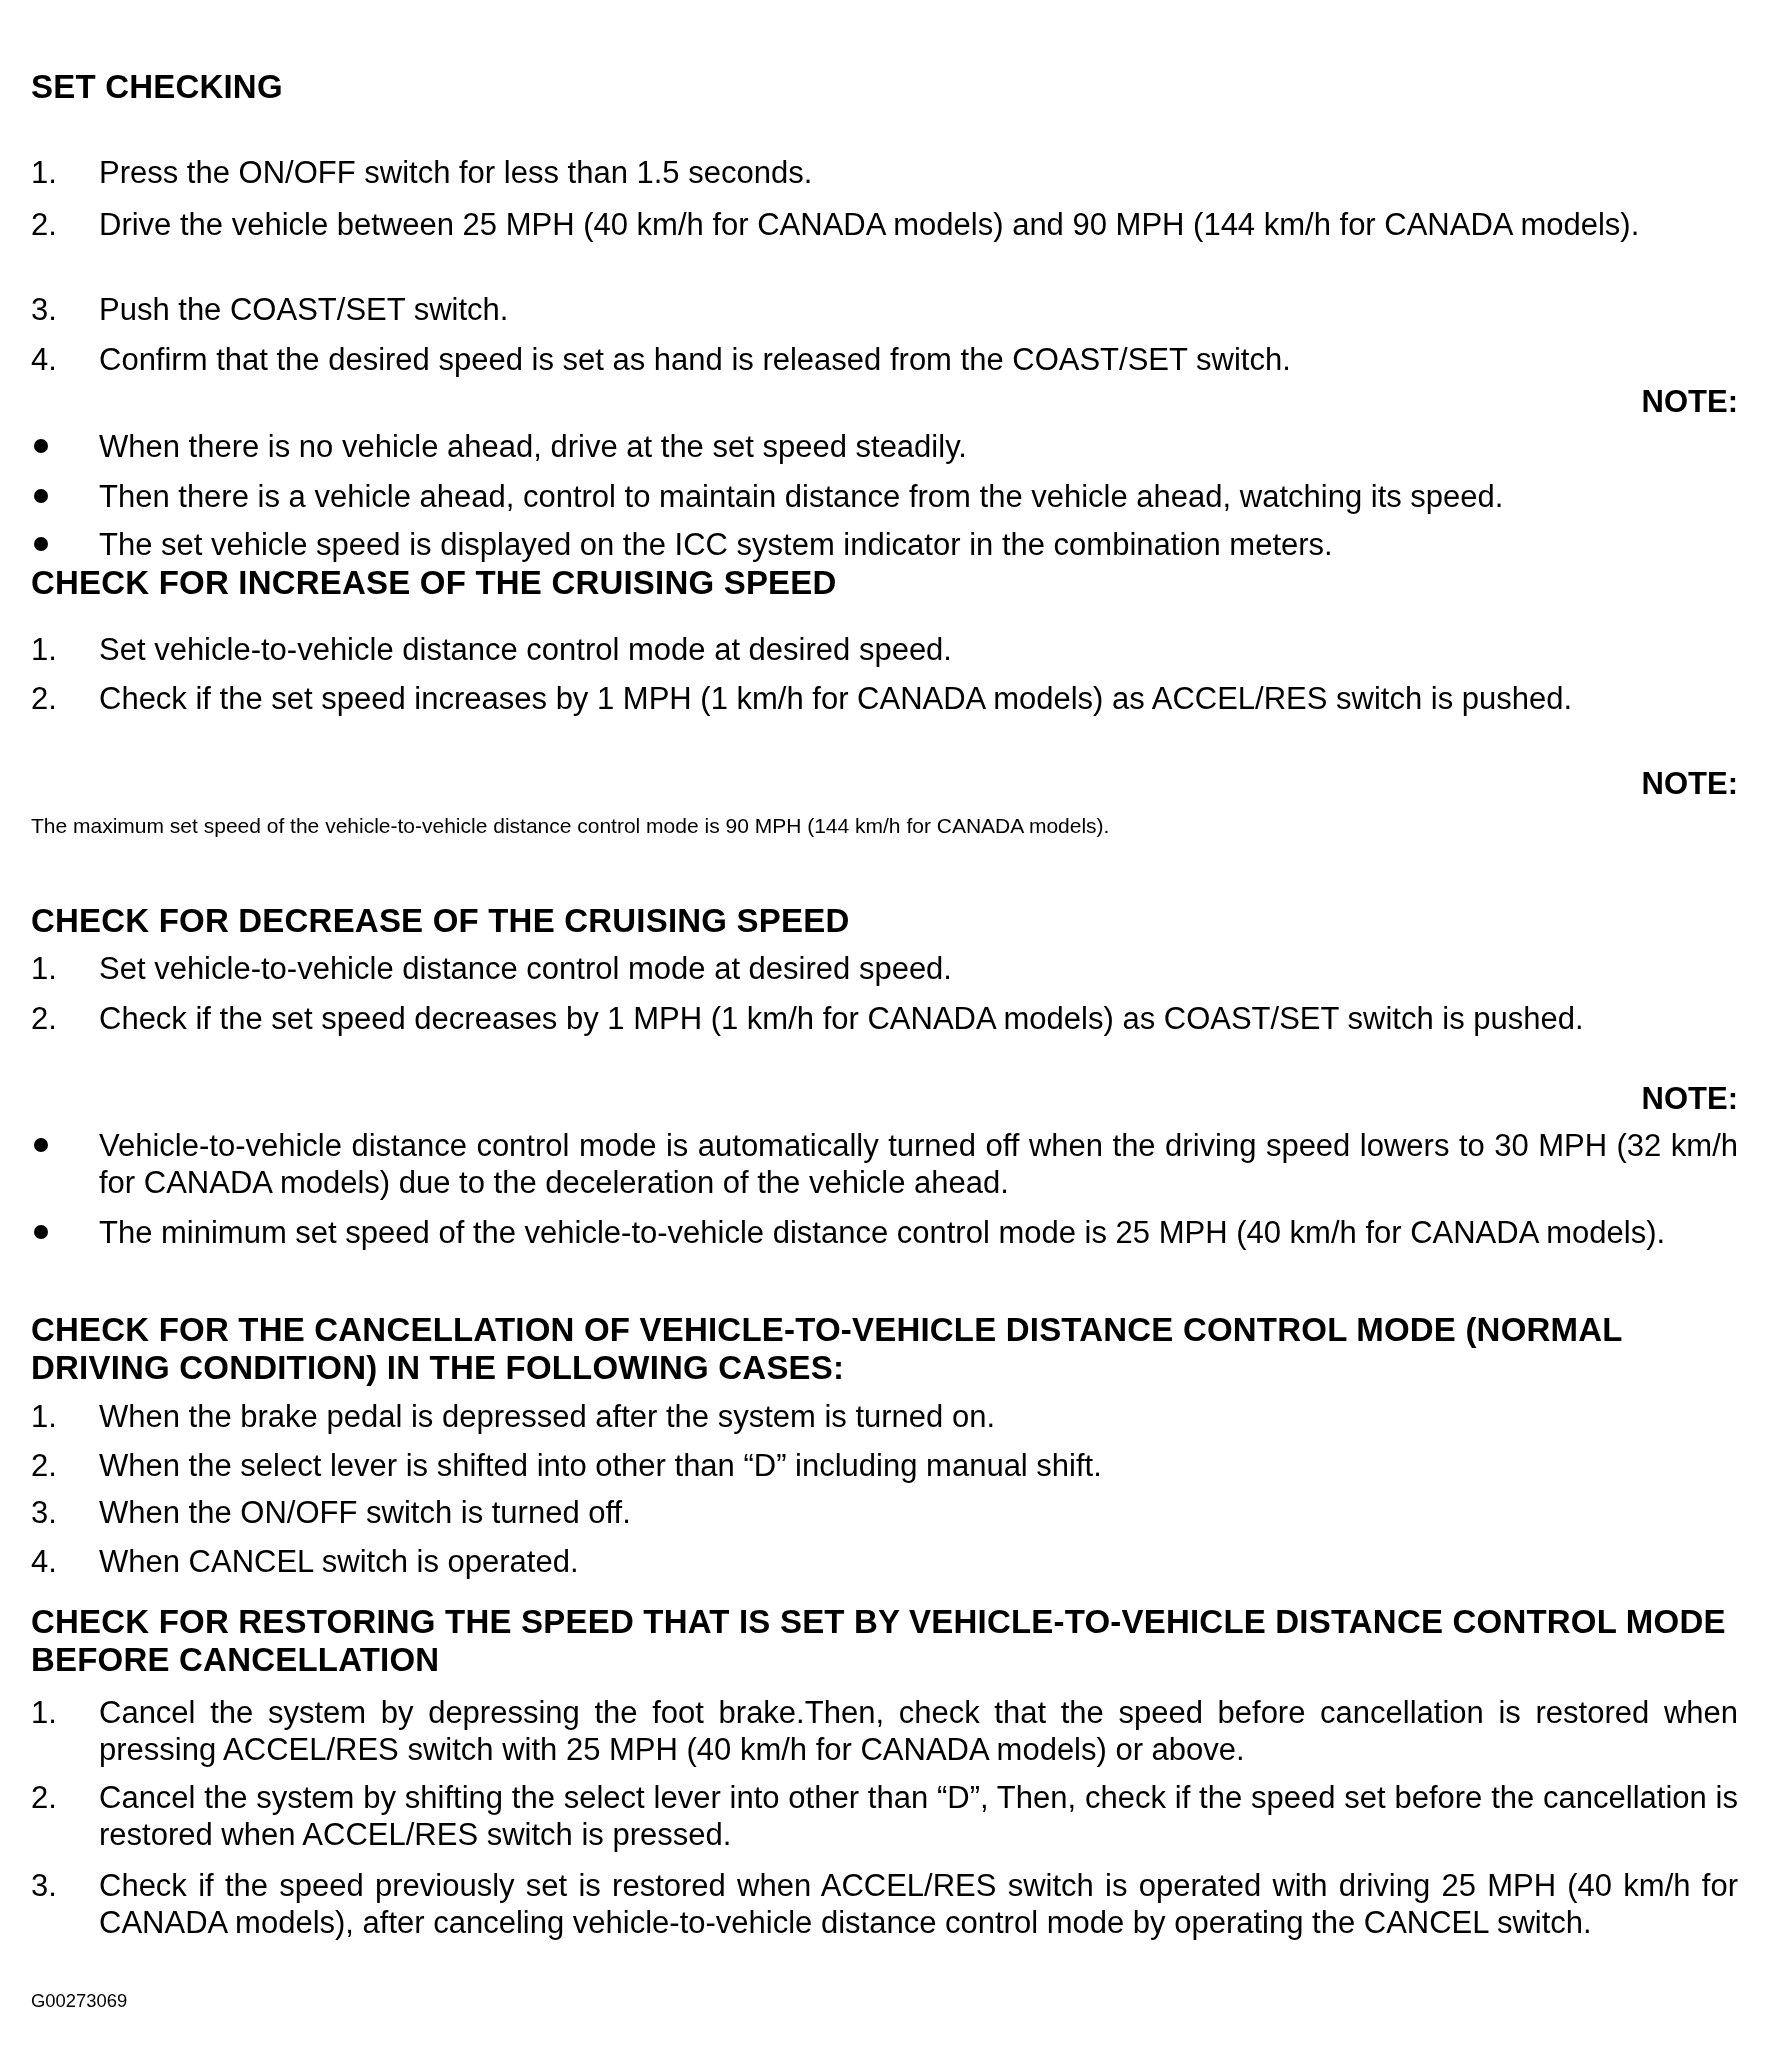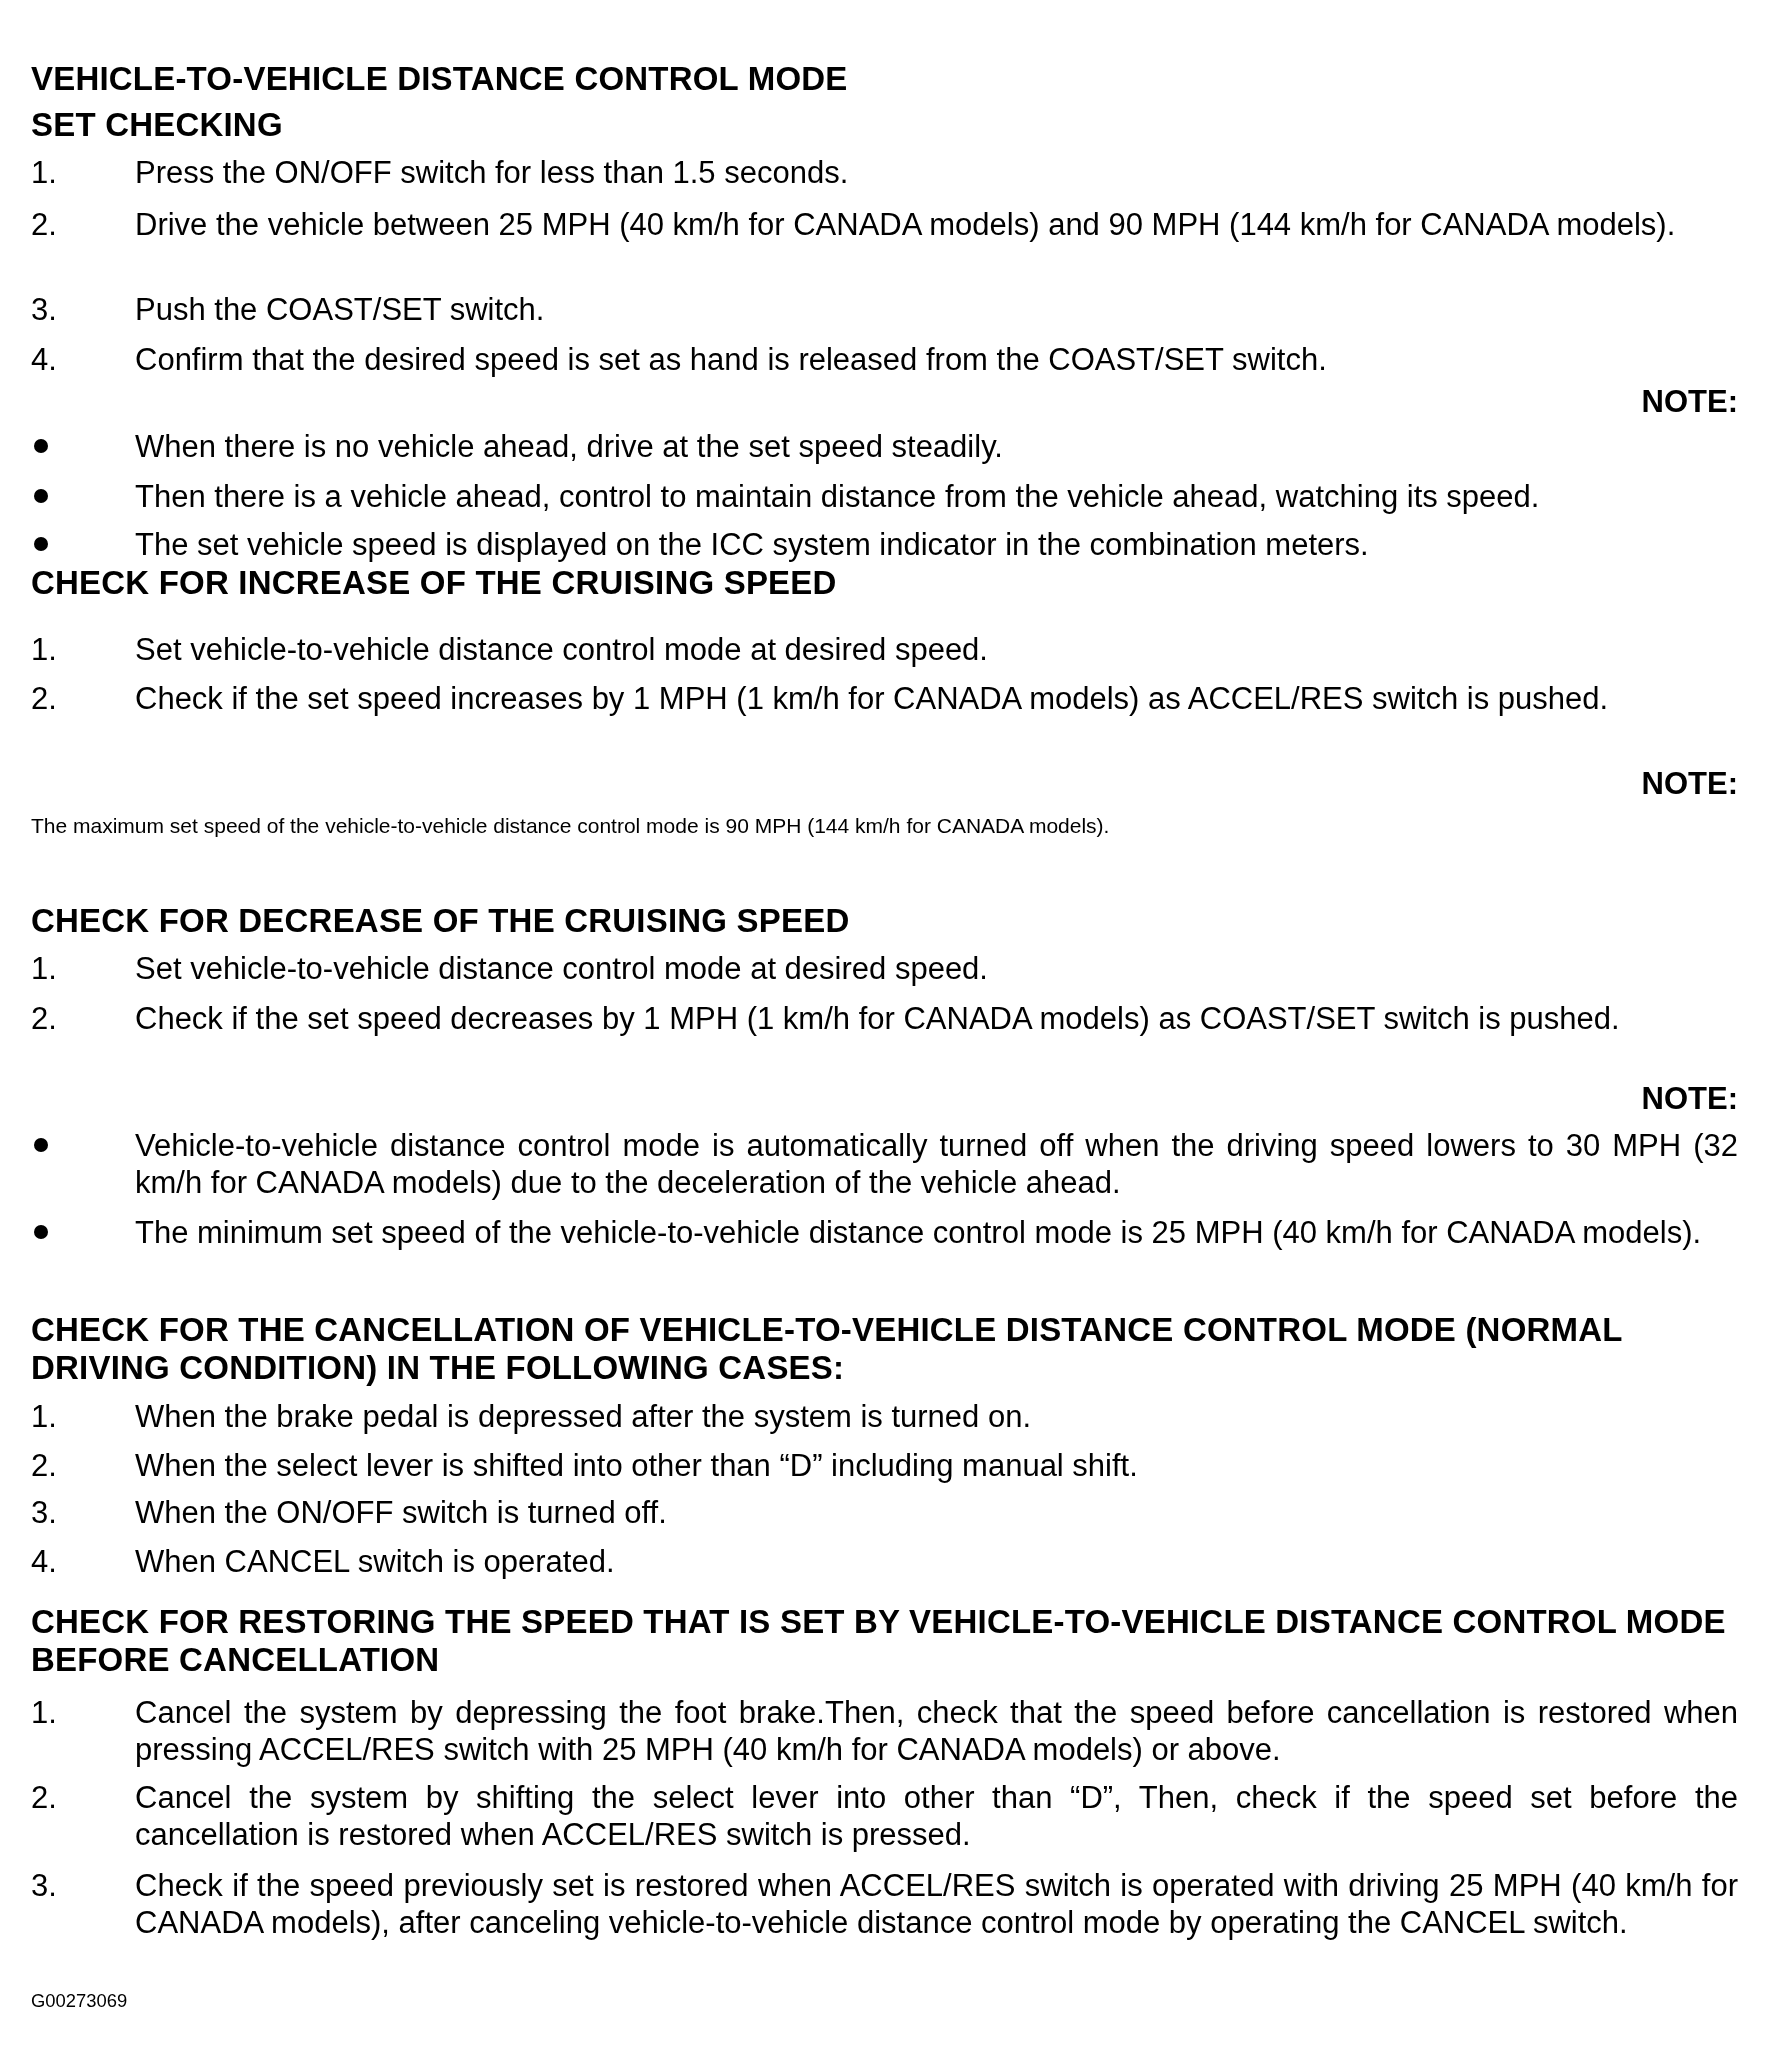--- a/index.html
+++ b/index.html
@@ -2,30 +2,29 @@
 <html style="font-size:13.4px"><head>
 <meta charset="utf-8">
 <style>
   html, body { margin: 0; padding: 0; background: #ffffff; }
   body { width: 1769px; height: 2065px; position: relative; overflow: hidden; color: #000; font-family: "Liberation Sans", sans-serif; }
   .blk { position: absolute; left: 31px; width: 1707px; }
   .h { font-weight: bold; font-size: 33px; line-height: 38px; letter-spacing: 0.2px; margin: 0; }
   .note { font-weight: bold; font-size: 31px; line-height: 37px; margin: 0; text-align: right; }
   .item { position: absolute; left: 31px; width: 1707px; font-size: 31px; line-height: 37px; text-align: justify; }
   .item .mk { position: absolute; left: 0; top: 0; width: 58px; }
-  .item .tx { display: block; margin-left: 104px; }
+  .item .tx { display: block; margin-left: 68px; }
   .bullet-dot { display: inline-block; width: 14px; height: 14px; border-radius: 50%; background: #000; margin-left: 3.3px; vertical-align: middle; position: relative; top: -2.5px; }
   .para { position: absolute; left: 31px; width: 1707px; font-size: 21px; line-height: 37px; text-align: justify; margin: 0; }
   .footer { position: absolute; left: 31px; font-size: 18.4px; line-height: 22px; }
 </style>
 </head>
 <body>
 
 <div class="blk" style="top:60px;">
-  <h1 class="h">VEHICLE-TO-VEHICLE DISTANCE CONTROL MODE</h1>
   <h2 class="h" style="margin-top:8.3px;">SET CHECKING</h2>
 </div>
 
 <div class="item" style="top:154px;">
   <span class="mk">1.</span>
   <span class="tx">Press the ON/OFF switch for less than 1.5 seconds.</span>
 </div>
 <div class="item" style="top:206px;">
   <span class="mk">2.</span>
   <span class="tx">Drive the vehicle between 25 MPH (40 km/h for CANADA models) and 90 MPH (144 km/h for CANADA models).</span>

